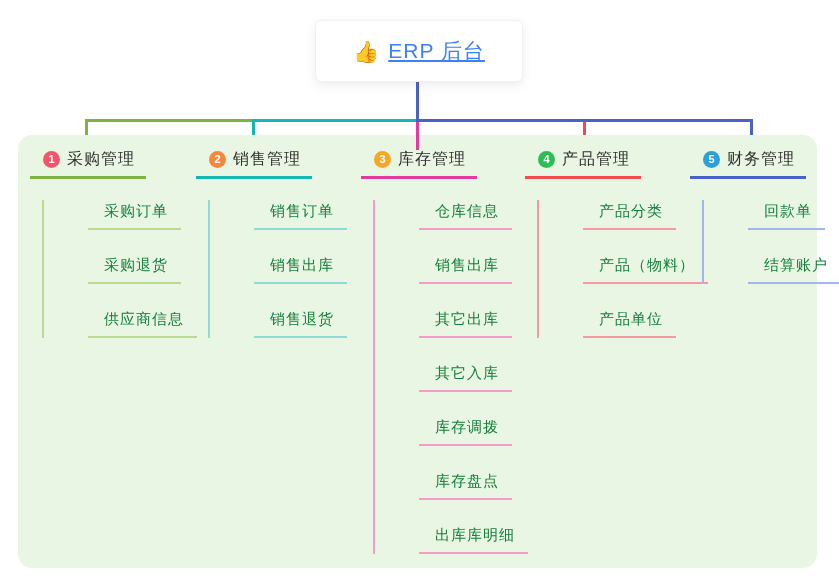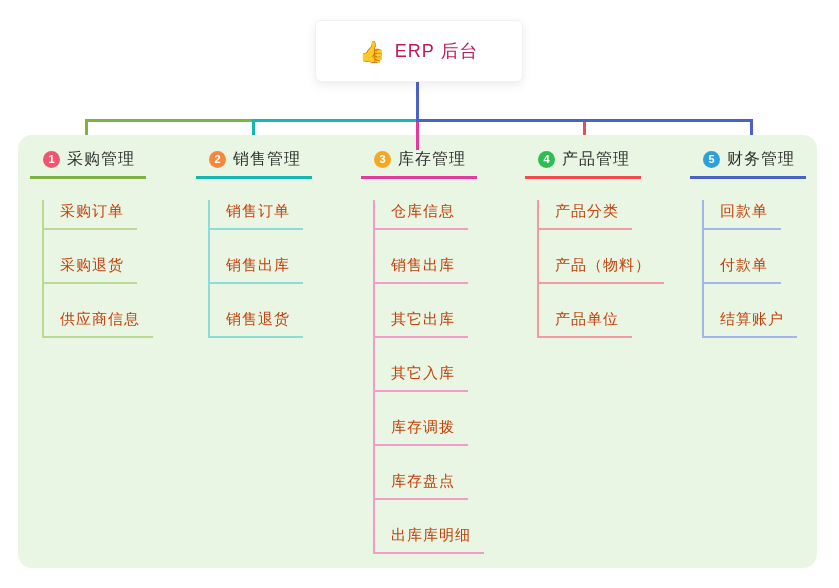--- a/index.html
+++ b/index.html
@@ -21,21 +21,21 @@
     width: 208px; height: 62px;
     background: #ffffff;
     border: 1px solid #f1f1f1;
     border-radius: 6px;
     box-shadow: 0 3px 10px rgba(60,70,90,0.10);
     display: flex; align-items: center; justify-content: center;
     gap: 9px;
     z-index: 5;
   }
   .root-emoji { font-size: 21px; color: #f0b52e; line-height: 1; }
-  .root-title { font-size: 18px; color: #be185d; letter-spacing: 1px; }
+  .root-title { font-size: 21px; color: #3b82f6; letter-spacing: 1px; text-decoration: underline; }
 
   
   .line { position: absolute; }
   .v { width: 3px; }
   .h { height: 3px; }
 
   
   .panel {
     position: absolute;
     left: 18px; top: 135px;
@@ -79,24 +79,25 @@
   .children {
     margin-left: 12px;
     border-left: 2px solid var(--l);
   }
   .child {
     display: table;
     margin-top: 24px;
     padding: 0 13px 6px 16px;
     border-bottom: 2px solid var(--l);
     font-size: 15px;
-    color: #c2410c;
+    color: #15803d;
     letter-spacing: 1px;
     line-height: 22px;
     white-space: nowrap;
+    margin-left: 44px;
   }
   .child:first-child { margin-top: 21px; }
 
   .b1 { left: 30px; }
   .b2 { left: 196px; }
   .b3 { left: 361px; }
   .b4 { left: 525px; }
   .b5 { left: 690px; }
 </style>
 </head>
@@ -175,18 +176,17 @@
     </div>
   </div>
 
   <div class="branch b5" style="--c: #4a61c8; --l: #a3b6e9; --b: #2ba0d9;">
     <div class="branch-header">
       <span class="badge">5</span>
       <span class="branch-label">财务管理</span>
     </div>
     <div class="children">
       <div class="child">回款单</div>
-      <div class="child">付款单</div>
       <div class="child">结算账户</div>
     </div>
   </div>
 
 </div>
 
 </body></html>

